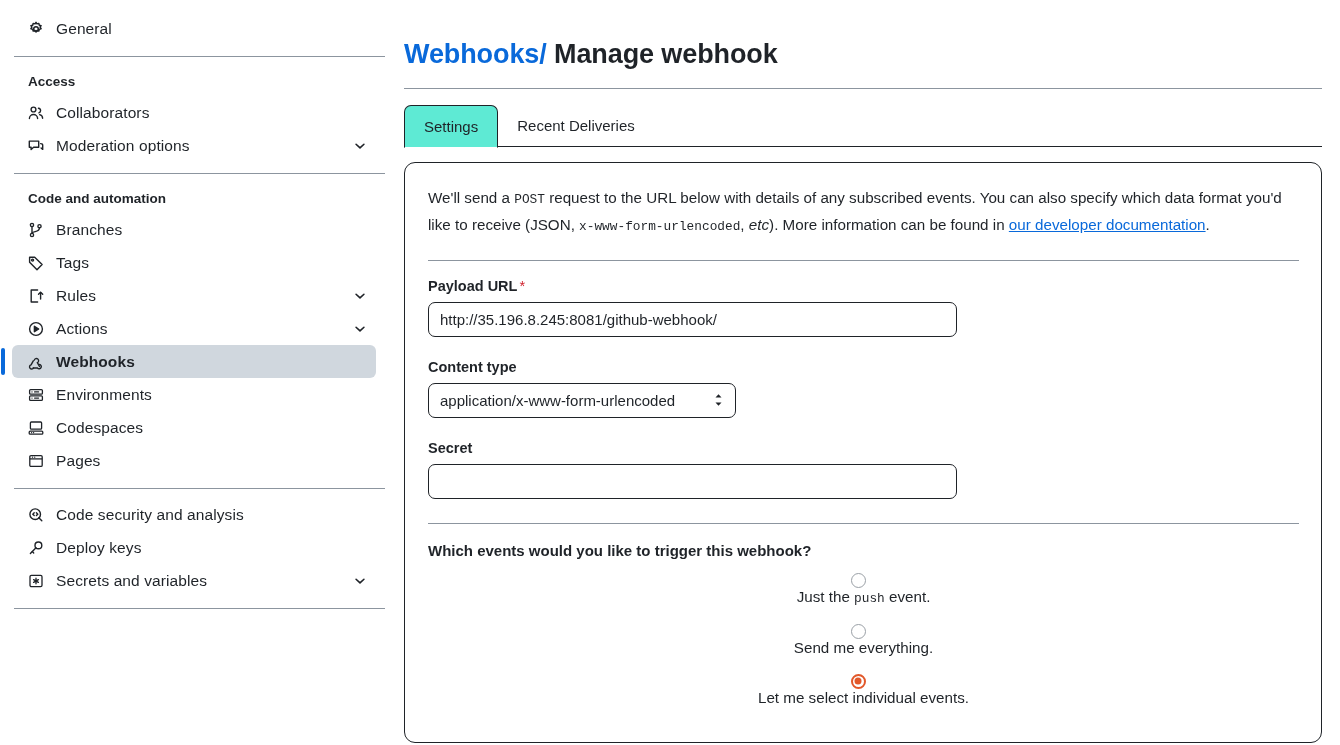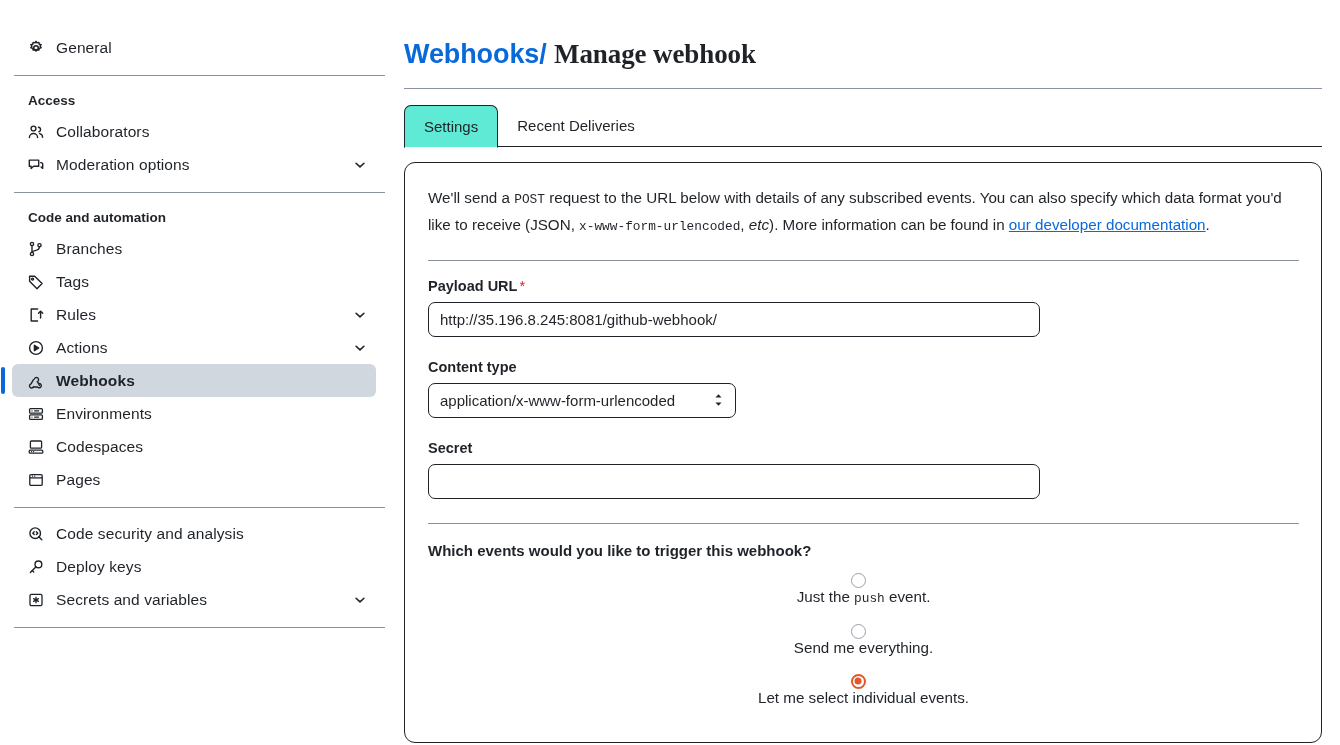--- a/index.html
+++ b/index.html
@@ -19,21 +19,21 @@
     display: flex;
     width: 1340px;
     height: 745px;
     position: relative;
   }
 
   
   .sidebar {
     width: 386px;
     min-width: 386px;
-    padding-top: 31px;
+    padding-top: 12px;
     box-sizing: border-box;
     position: relative;
   }
   .nav-row {
     display: flex;
     align-items: center;
     height: 33px;
     margin: 0 10px 0 12px;
     padding: 0 8px 0 16px;
     border-radius: 6px;
@@ -110,21 +110,21 @@
     line-height: 1.1;
     padding: 22px 0 0 0;
     white-space: nowrap;
     letter-spacing: -0.1px;
   }
   .crumb a {
     color: #0969da;
     text-decoration: none;
   }
   .crumb .sep { color: #0969da; }
-  .crumb .cur { color: #1f2328; font-family: Liberation Serif, serif; }
+  .crumb .cur { color: #1f2328; }
   .head-rule {
     height: 1px;
     background: #8c959f;
     margin: 17px 18px 0 0;
   }
 
   
   .tabs {
     display: flex;
     align-items: flex-end;
@@ -196,21 +196,21 @@
     color: #1f2328;
     margin: 0 0 8px 0;
     display: block;
   }
   .req {
     color: #cf222e;
     font-weight: normal;
     margin-left: 2px;
   }
   .txt-input {
-    width: 612px;
+    width: 529px;
     height: 35px;
     box-sizing: border-box;
     border: 1px solid #1f2328;
     border-radius: 7px;
     padding: 0 11px;
     font-size: 15px;
     font-family: "Liberation Sans", sans-serif;
     color: #1f2328;
     background: #ffffff;
     outline: none;

